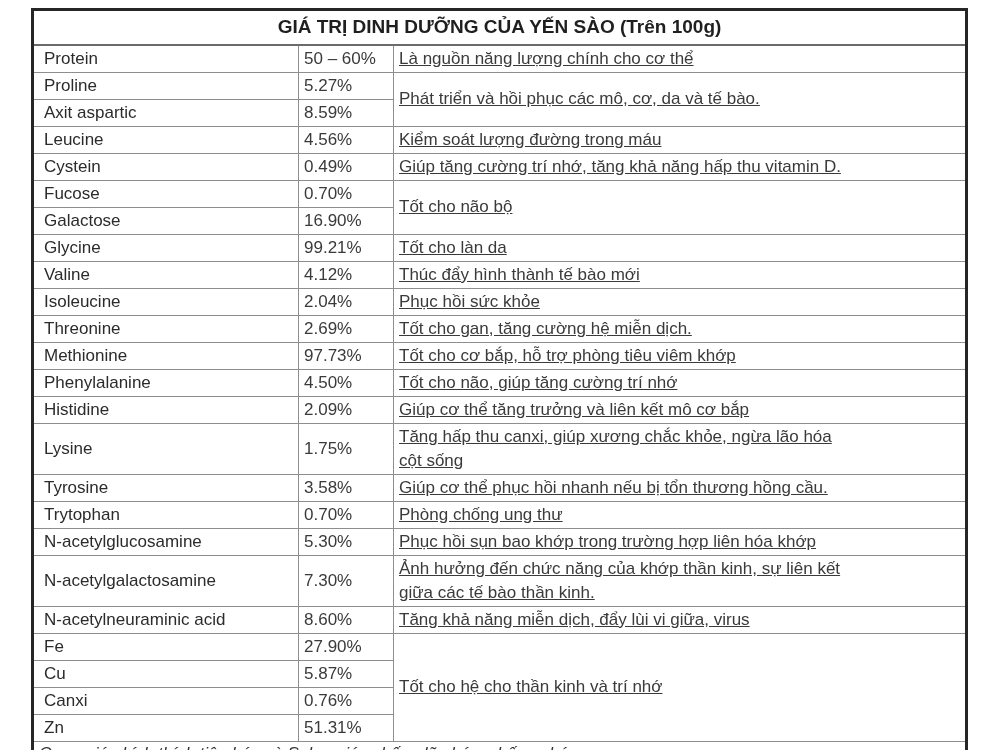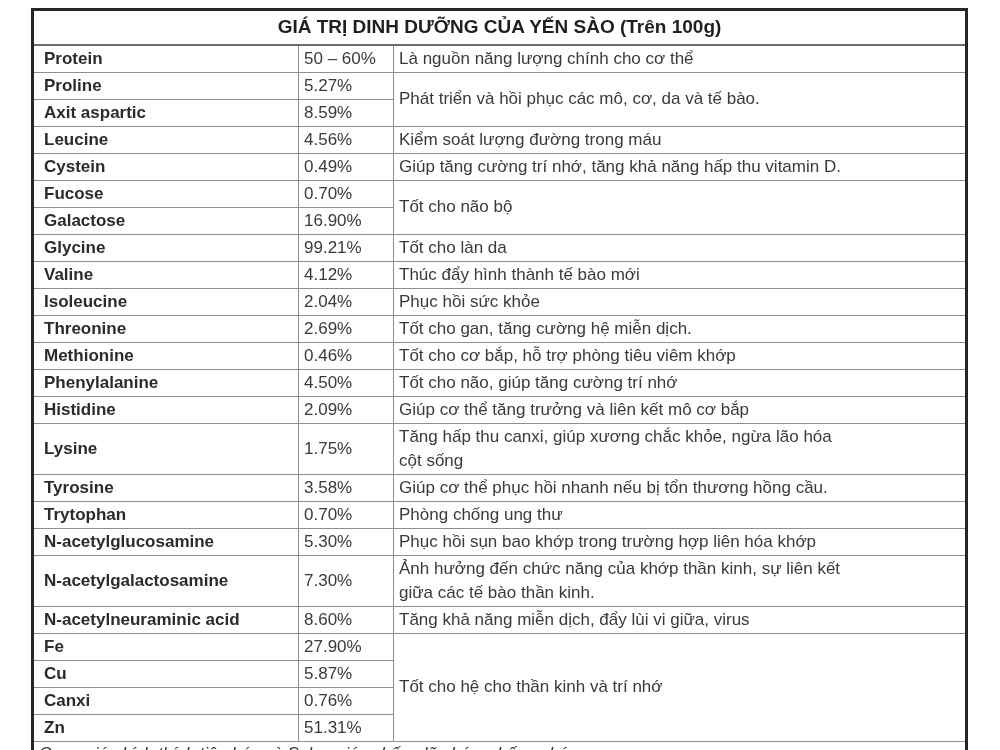--- a/index.html
+++ b/index.html
@@ -21,22 +21,22 @@
     text-align: center; height: 35px; padding: 2px 6px;
     border-bottom: 2px solid #6b6b6b;
   }
   td {
     font-size: 17px; color: #3a3a3a; padding: 1px 5px;
     height: 26px; line-height: 24px; vertical-align: middle;
     overflow: hidden;
   }
   col.c-name  { width: 266px; }
   col.c-value { width: 95px; }
-  td.name  { font-weight: 700; color: #2b2b2b; padding-left: 10px; }
-  td.desc  { white-space: pre-line; }
+  td.name  { font-weight: 400; color: #2b2b2b; padding-left: 10px; }
+  td.desc  { white-space: pre-line; text-decoration: underline; }
   td.footer-note {
     font-style: italic; height: 23px; line-height: 21px; color: #333333;
   }
 </style>
 </head>
 <body>
 
 <div class="page">
   <table class="nutrition">
     <colgroup>
@@ -98,21 +98,21 @@
           <td class="value">2.04%</td>
           <td class="desc">Phục hồi sức khỏe</td>
         </tr>
         <tr>
           <td class="name">Threonine</td>
           <td class="value">2.69%</td>
           <td class="desc">Tốt cho gan, tăng cường hệ miễn dịch.</td>
         </tr>
         <tr>
           <td class="name">Methionine</td>
-          <td class="value">0.46%</td>
+          <td class="value">97.73%</td>
           <td class="desc">Tốt cho cơ bắp, hỗ trợ phòng tiêu viêm khớp</td>
         </tr>
         <tr>
           <td class="name">Phenylalanine</td>
           <td class="value">4.50%</td>
           <td class="desc">Tốt cho não, giúp tăng cường trí nhớ</td>
         </tr>
         <tr>
           <td class="name">Histidine</td>
           <td class="value">2.09%</td>

